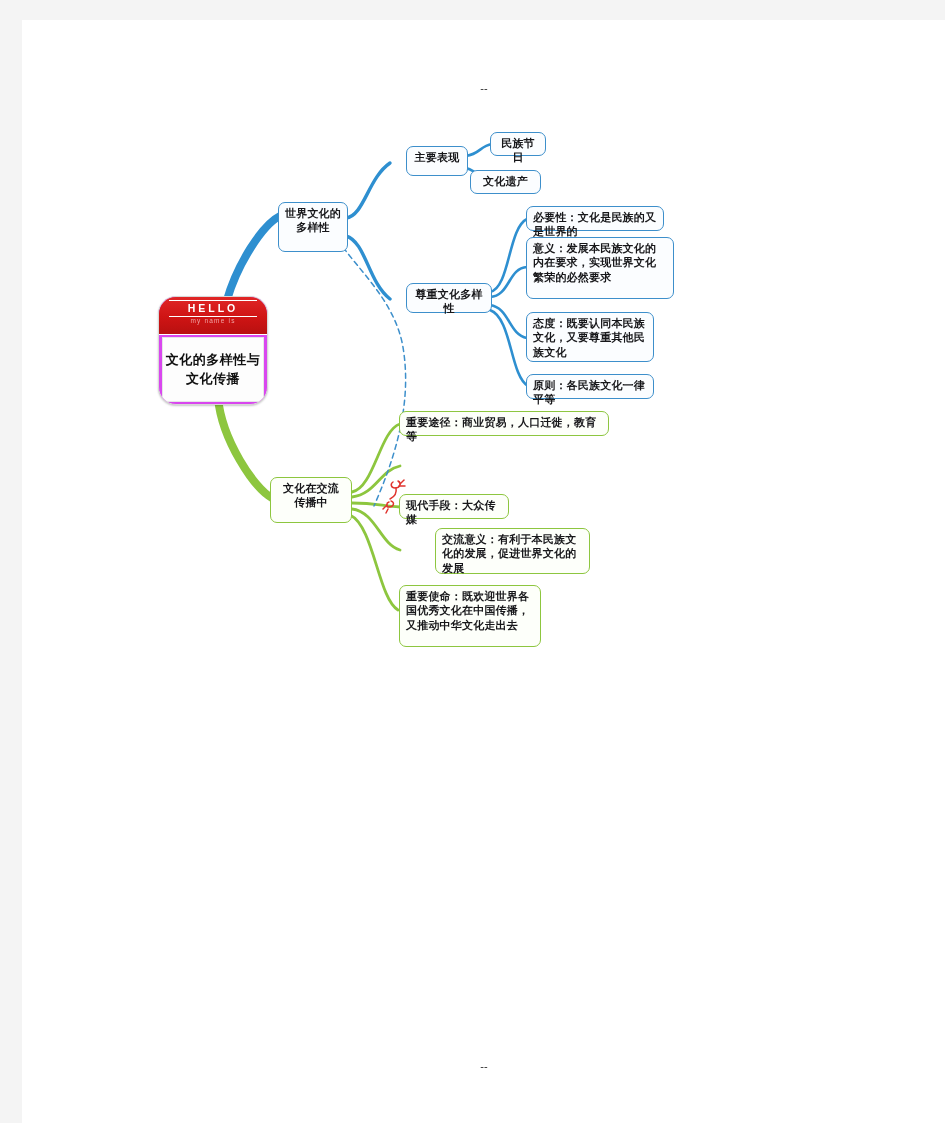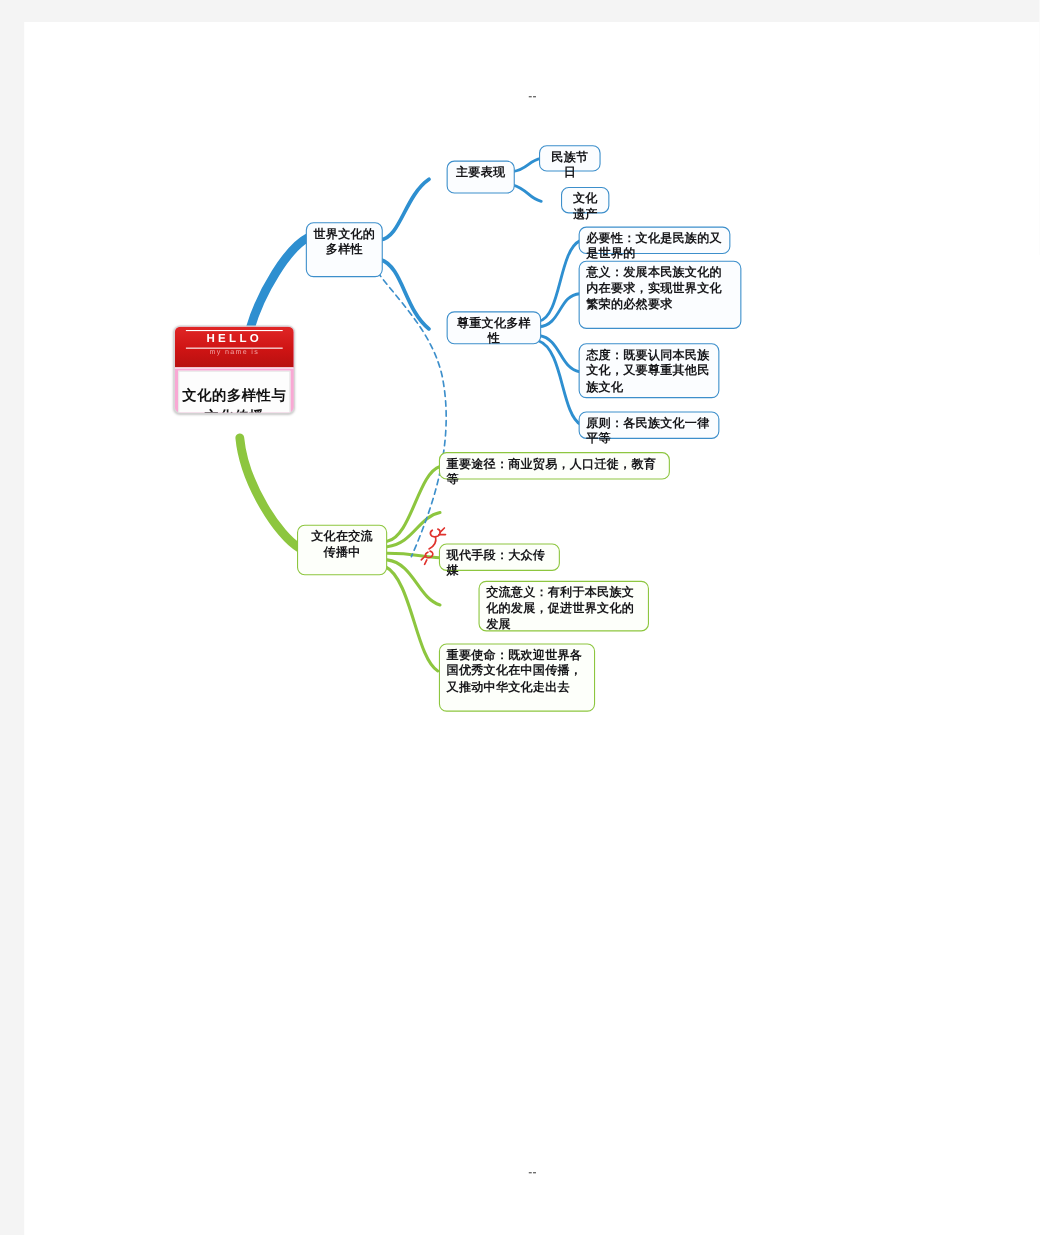--- a/index.html
+++ b/index.html
@@ -47,25 +47,25 @@
   .node.green{
     border-color:#8dc63f;
     background:#fdfffa;
   }
   .node .txt{display:block;width:100%;}
 
   
   #center-card{
     position:absolute;
     left:136px;top:276px;
-    width:110px;height:80px;
+    width:110px;height:109px;
     box-sizing:border-box;
-    background:#f9a8d4;
+    background:#d946ef;
     border:1px solid #d8d8d8;
-    border-radius:6px;
+    border-radius:18px;
     box-shadow:0 1px 2px rgba(0,0,0,.22);
     overflow:hidden;
   }
   #hello-band{
     position:relative;
     height:37px;
     background:linear-gradient(180deg,#e02626 0%,#cf1414 55%,#b81010 100%);
     border-bottom:1px solid #ffffff;
   }
   #hello-word{
@@ -183,21 +183,21 @@
     </div>
 
     <div class="node center-flex" style="left:384px;top:126px;width:62px;height:30px;">
       <span class="txt">主要表现</span>
     </div>
 
     <div class="node center-flex" style="left:468px;top:112px;width:56px;height:24px;">
       <span class="txt">民族节日</span>
     </div>
 
-    <div class="node center-flex" style="left:488px;top:150px;width:44px;height:24px;">
+    <div class="node center-flex" style="left:448px;top:150px;width:71px;height:24px;">
       <span class="txt">文化遗产</span>
     </div>
 
     <div class="node center-flex" style="left:384px;top:263px;width:86px;height:30px;">
       <span class="txt">尊重文化多样性</span>
     </div>
 
     <div class="node" style="left:504px;top:186px;width:138px;height:25px;">
       <span class="txt">必要性：文化是民族的又是世界的</span>
     </div>

